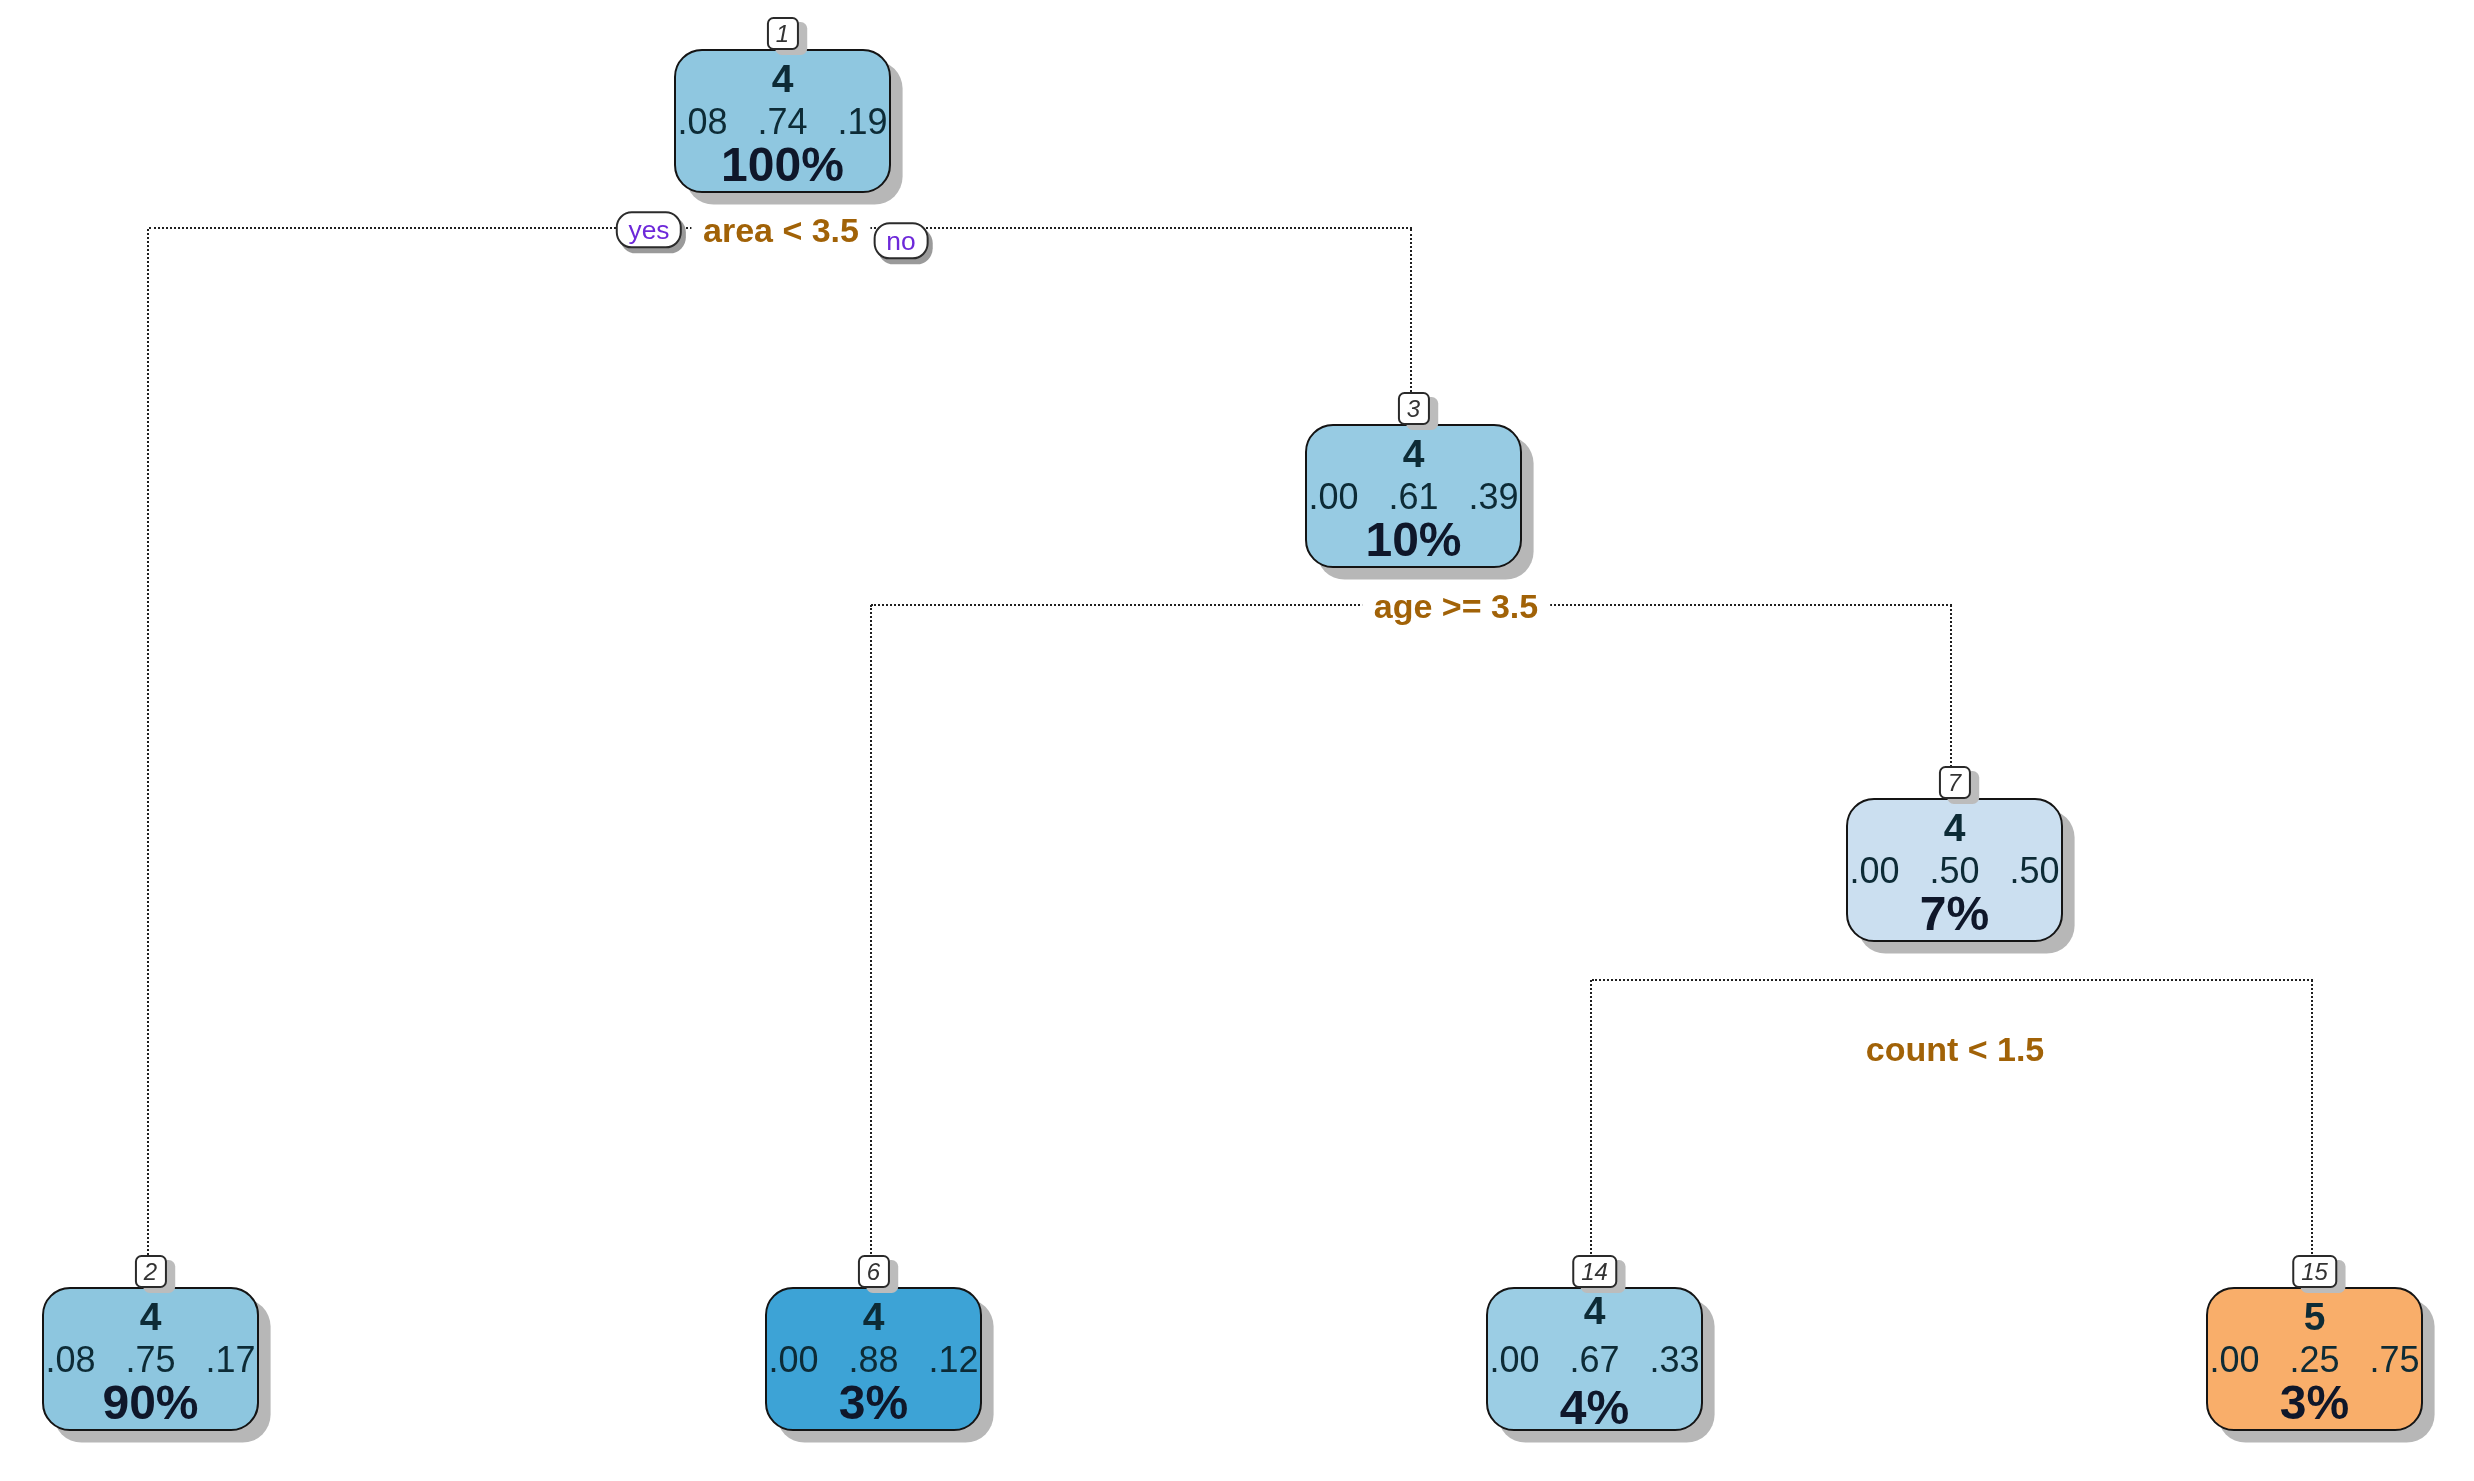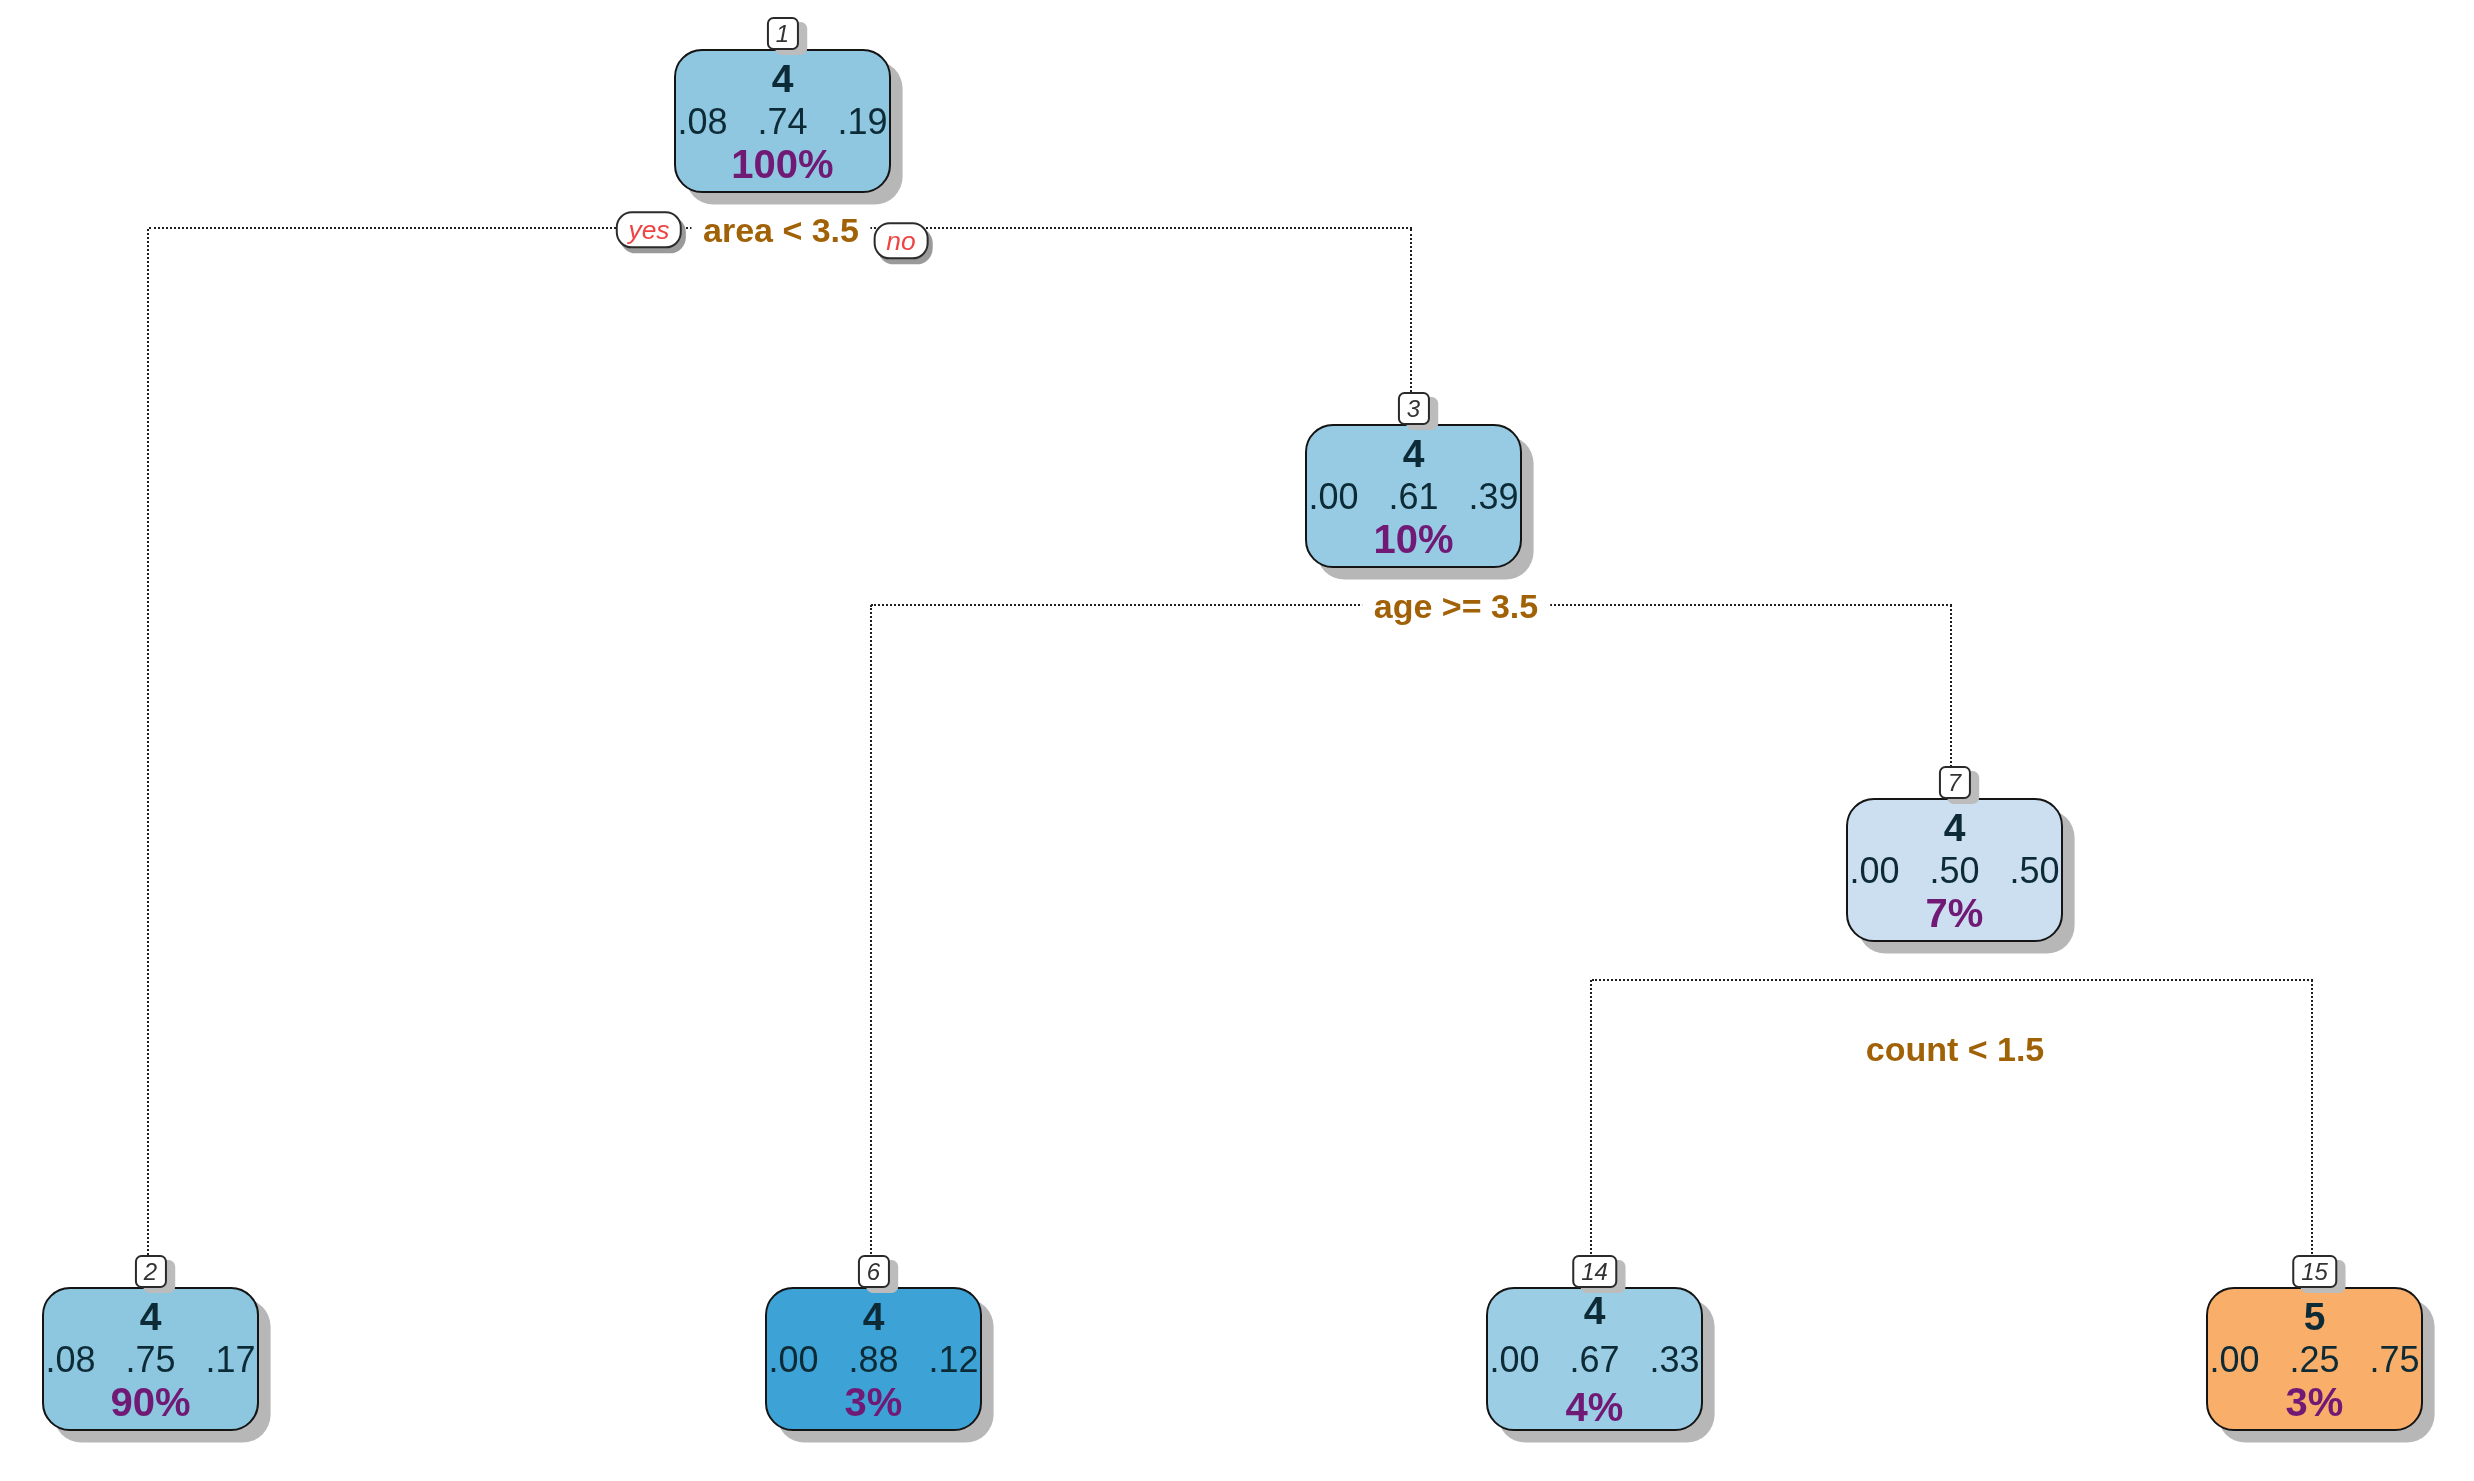--- a/index.html
+++ b/index.html
@@ -13,40 +13,40 @@
   
   .node{
     position:absolute;width:213px;height:140px;
     border:2.5px solid #141414;border-radius:28px;
     box-shadow:11.6px 11.6px 0 #b7b7b7;
     display:flex;flex-direction:column;justify-content:center;align-items:center;
     text-align:center;z-index:1;
   }
   .node .l1{font-size:39px;font-weight:700;color:#0d2b36;line-height:43px;}
   .node .l2{font-size:36px;font-weight:400;color:#0d2b36;line-height:43px;word-spacing:20px;white-space:nowrap;}
-  .node .l3{font-size:40px;font-weight:700;color:#701a75;line-height:43px;}
+  .node .l3{font-size:48px;font-weight:700;color:#0f172a;line-height:43px;}
   
   .badge{
     position:absolute;left:50%;top:-34px;transform:translateX(-50%);
     background:#ffffff;border:2.5px solid #2a2a2a;border-radius:6.6px;
     font-style:italic;font-size:24px;line-height:27px;color:#333;
     padding:0.8px 7.4px;box-shadow:8.3px 5px 0 #bcbcbc;z-index:3;white-space:nowrap;
   }
   
   .split-label{
     position:absolute;transform:translate(-50%,-50%);
     background:#ffffff;padding:1.7px 11.6px;
     font-size:34px;font-weight:700;color:#a16207;
     white-space:nowrap;z-index:2;
   }
   
   .yn{
     position:absolute;transform:translate(-50%,-50%);
     background:#ffffff;border:2.5px solid #2b2b2b;border-radius:16px;
-    font-style:italic;font-size:26.4px;line-height:30px;color:#ef4444;
+    font-size:26.4px;line-height:30px;color:#6d28d9;
     padding:1.7px 10.7px;box-shadow:4.1px 5px 0 #9a9a9a;z-index:2;white-space:nowrap;
   }
 </style>
 </head>
 <body>
 
 <div class="canvas">
 
   <div class="hline" style="left:149px;top:227px;width:1263px;"></div>
   <div class="vline" style="left:147px;top:229px;height:1058px;"></div>

